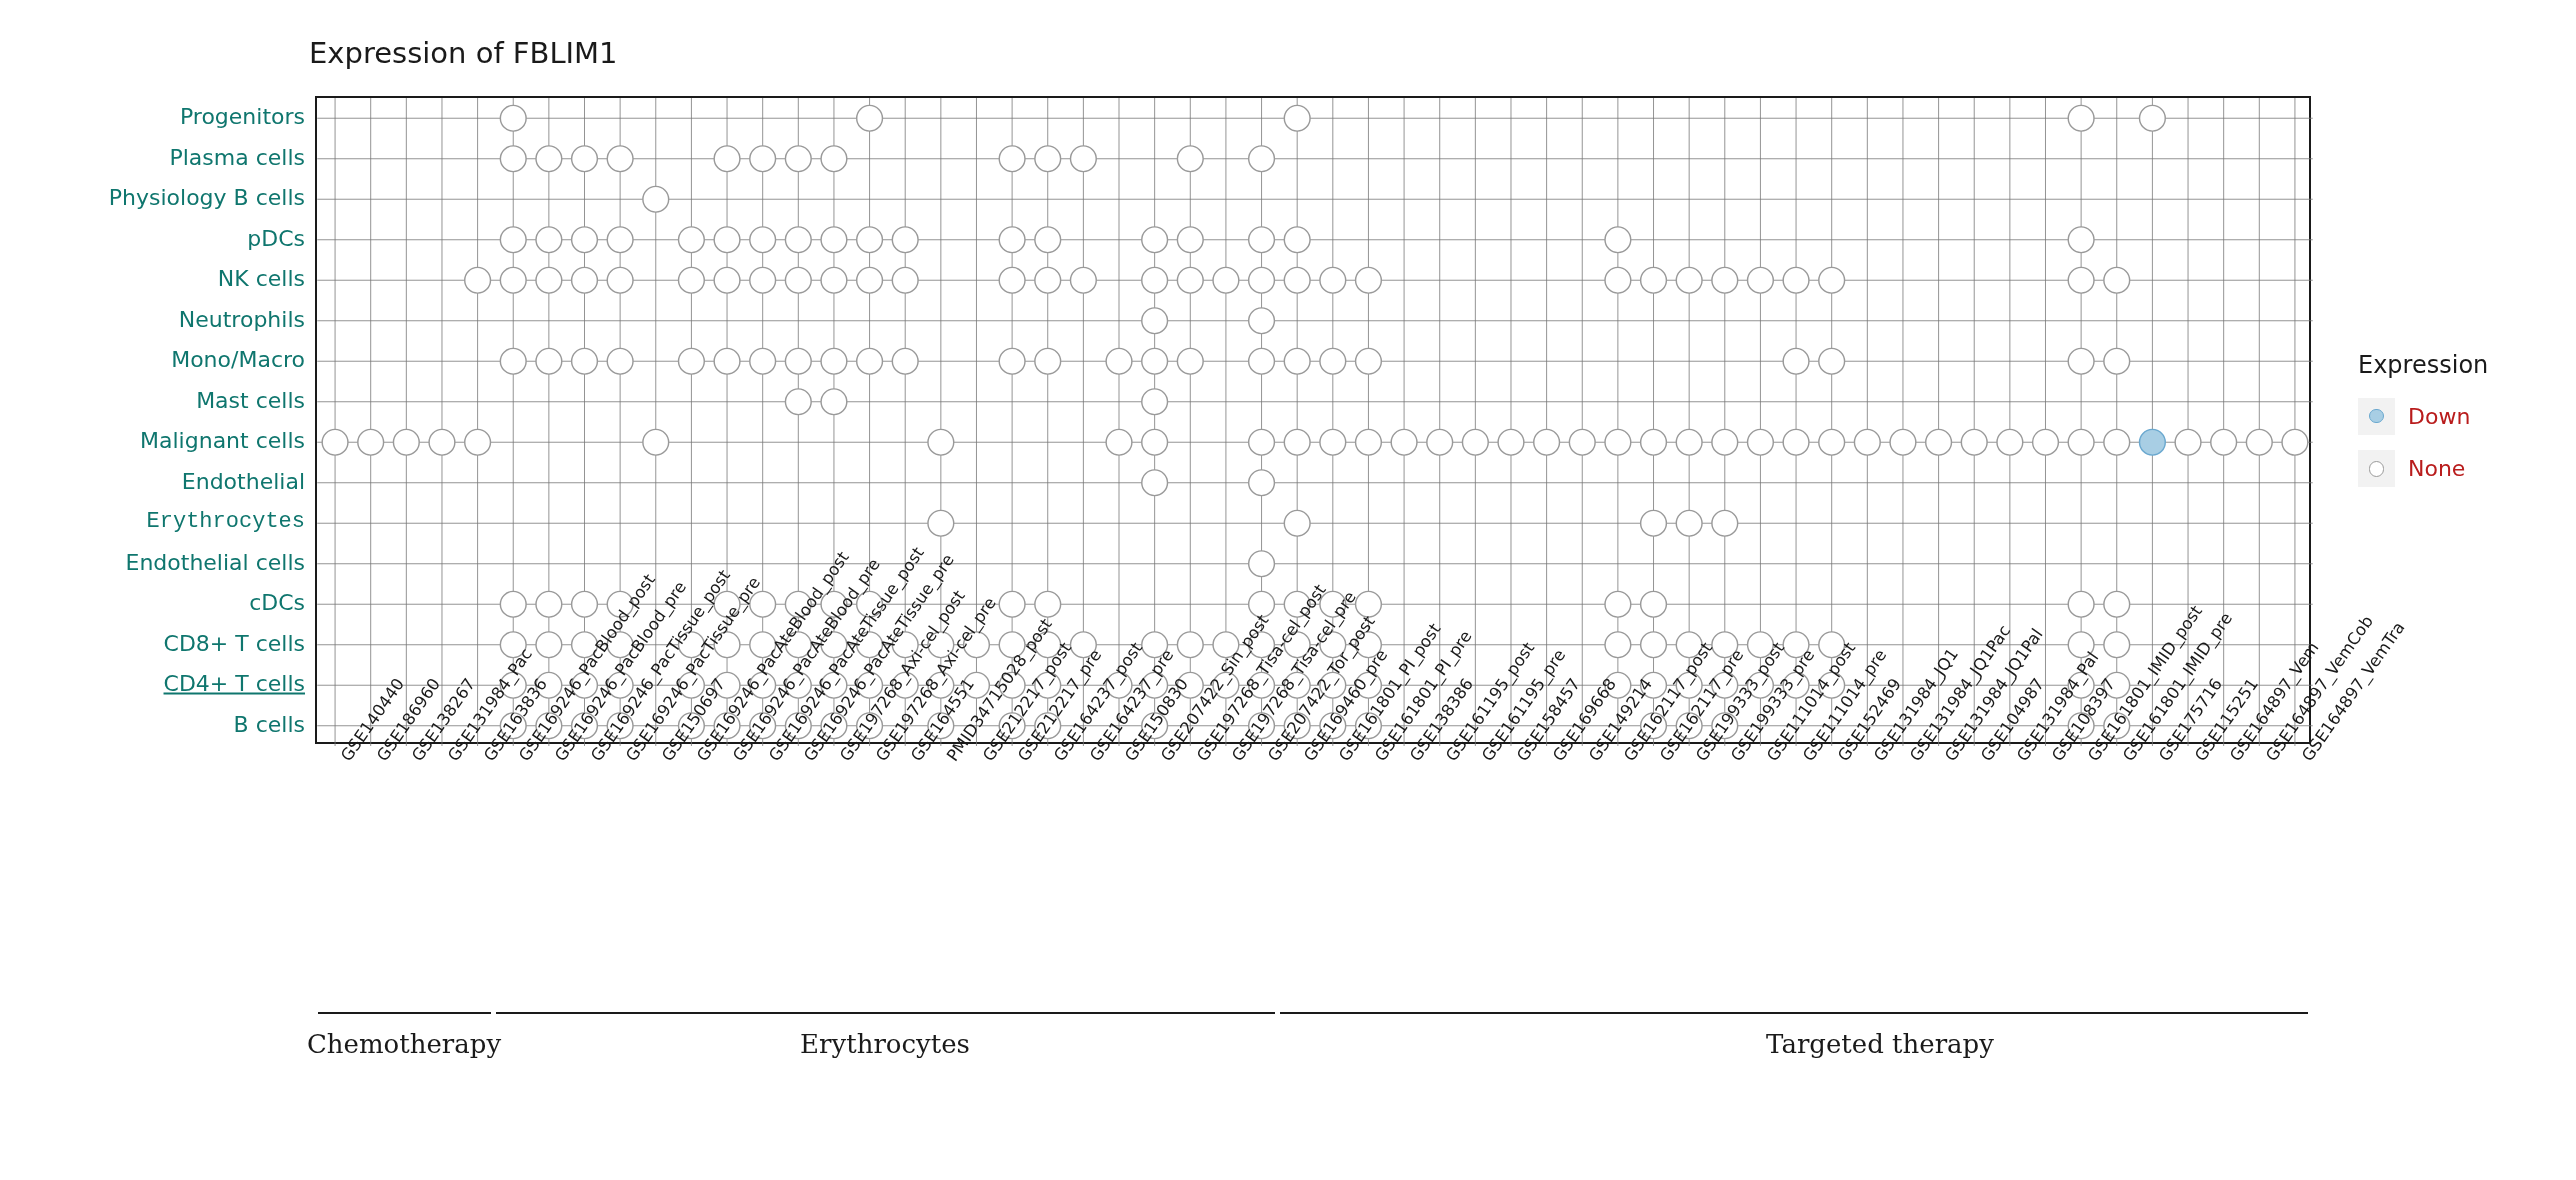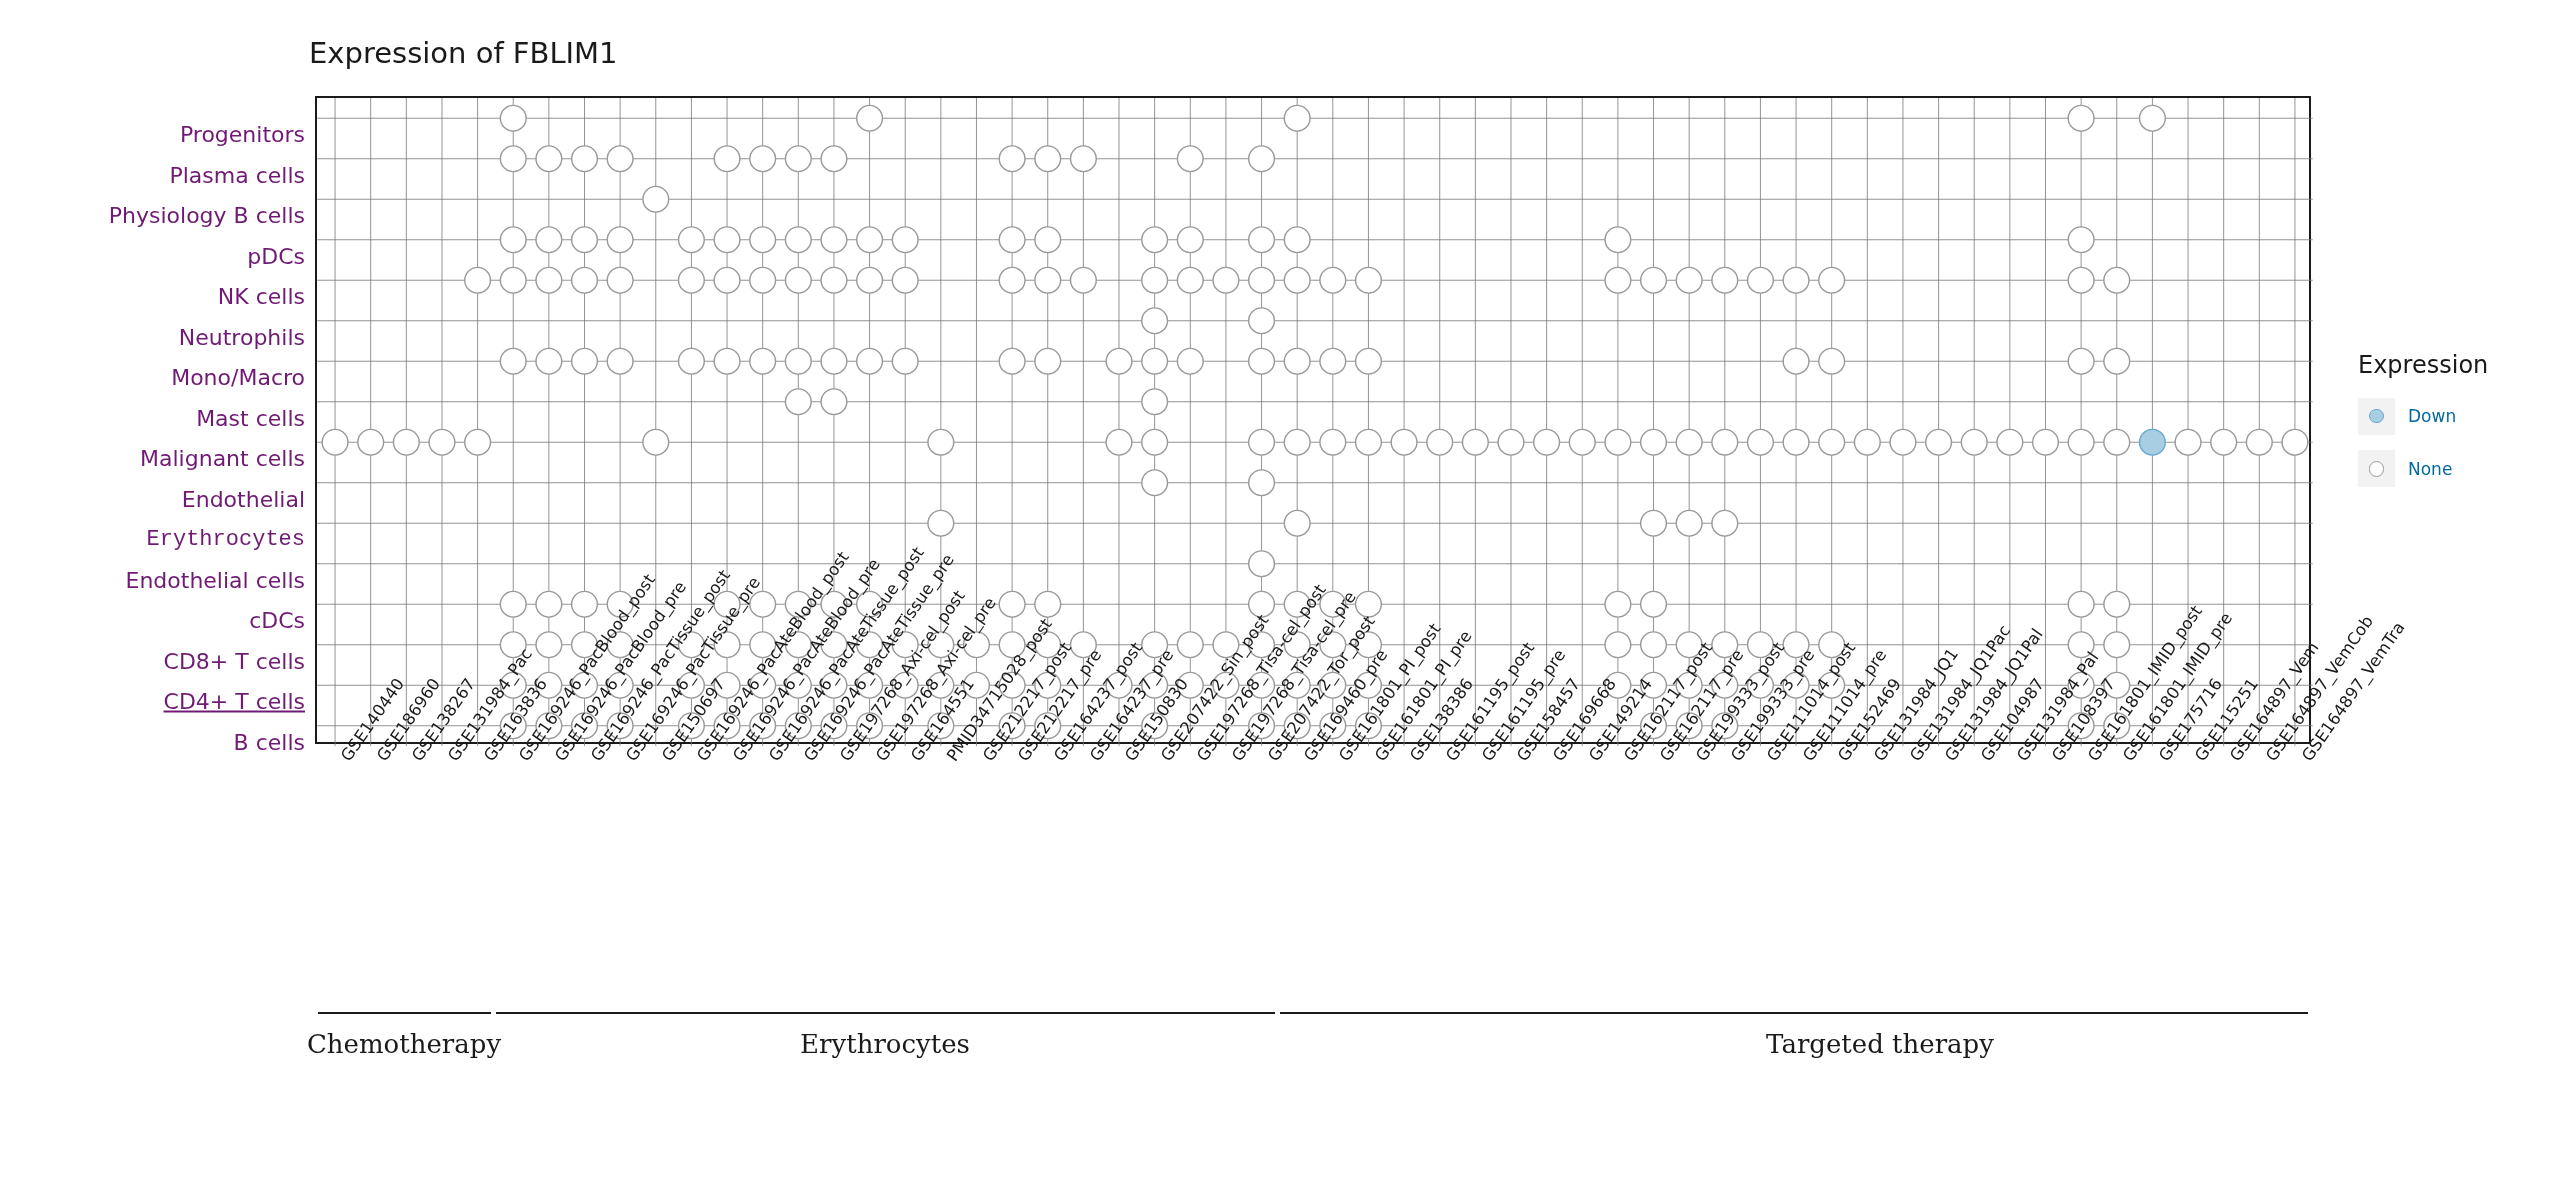--- a/index.html
+++ b/index.html
@@ -37,24 +37,23 @@
   }
   #grid-svg, #points-svg {
     position: absolute;
     left: 0;
     top: 0;
   }
   .ylabel {
     position: absolute;
     text-align: right;
     font-size: 22px;
-    color: #701a75;
+    color: #0f766e;
     white-space: nowrap;
     transform: translateY(-50%);
-    margin-top: 18px;
   }
   .xlabel {
     position: absolute;
     font-size: 16.5px;
     color: #1a1a1a;
     white-space: nowrap;
     transform-origin: left top;
     transform: rotate(-55deg);
   }
   
@@ -81,22 +80,22 @@
     display: flex;
     align-items: center;
     justify-content: center;
     margin-right: 13px;
   }
   .legend-dot {
     border-radius: 50%;
     box-sizing: border-box;
   }
   .legend-label {
-    font-size: 17px;
-    color: #0369a1;
+    font-size: 22px;
+    color: #b91c1c;
     white-space: nowrap;
   }
   
   .group-line {
     position: absolute;
     height: 2.1px;
     background: #1a1a1a;
   }
   .group-label {
     position: absolute;

